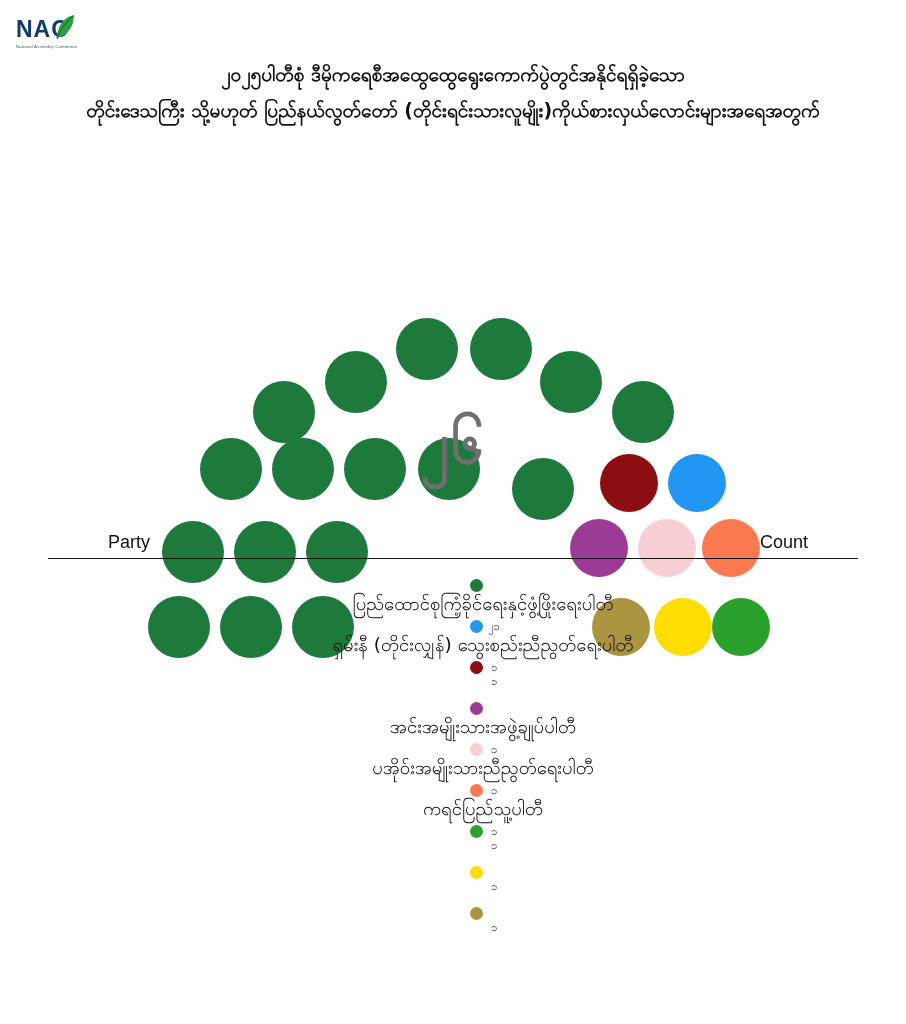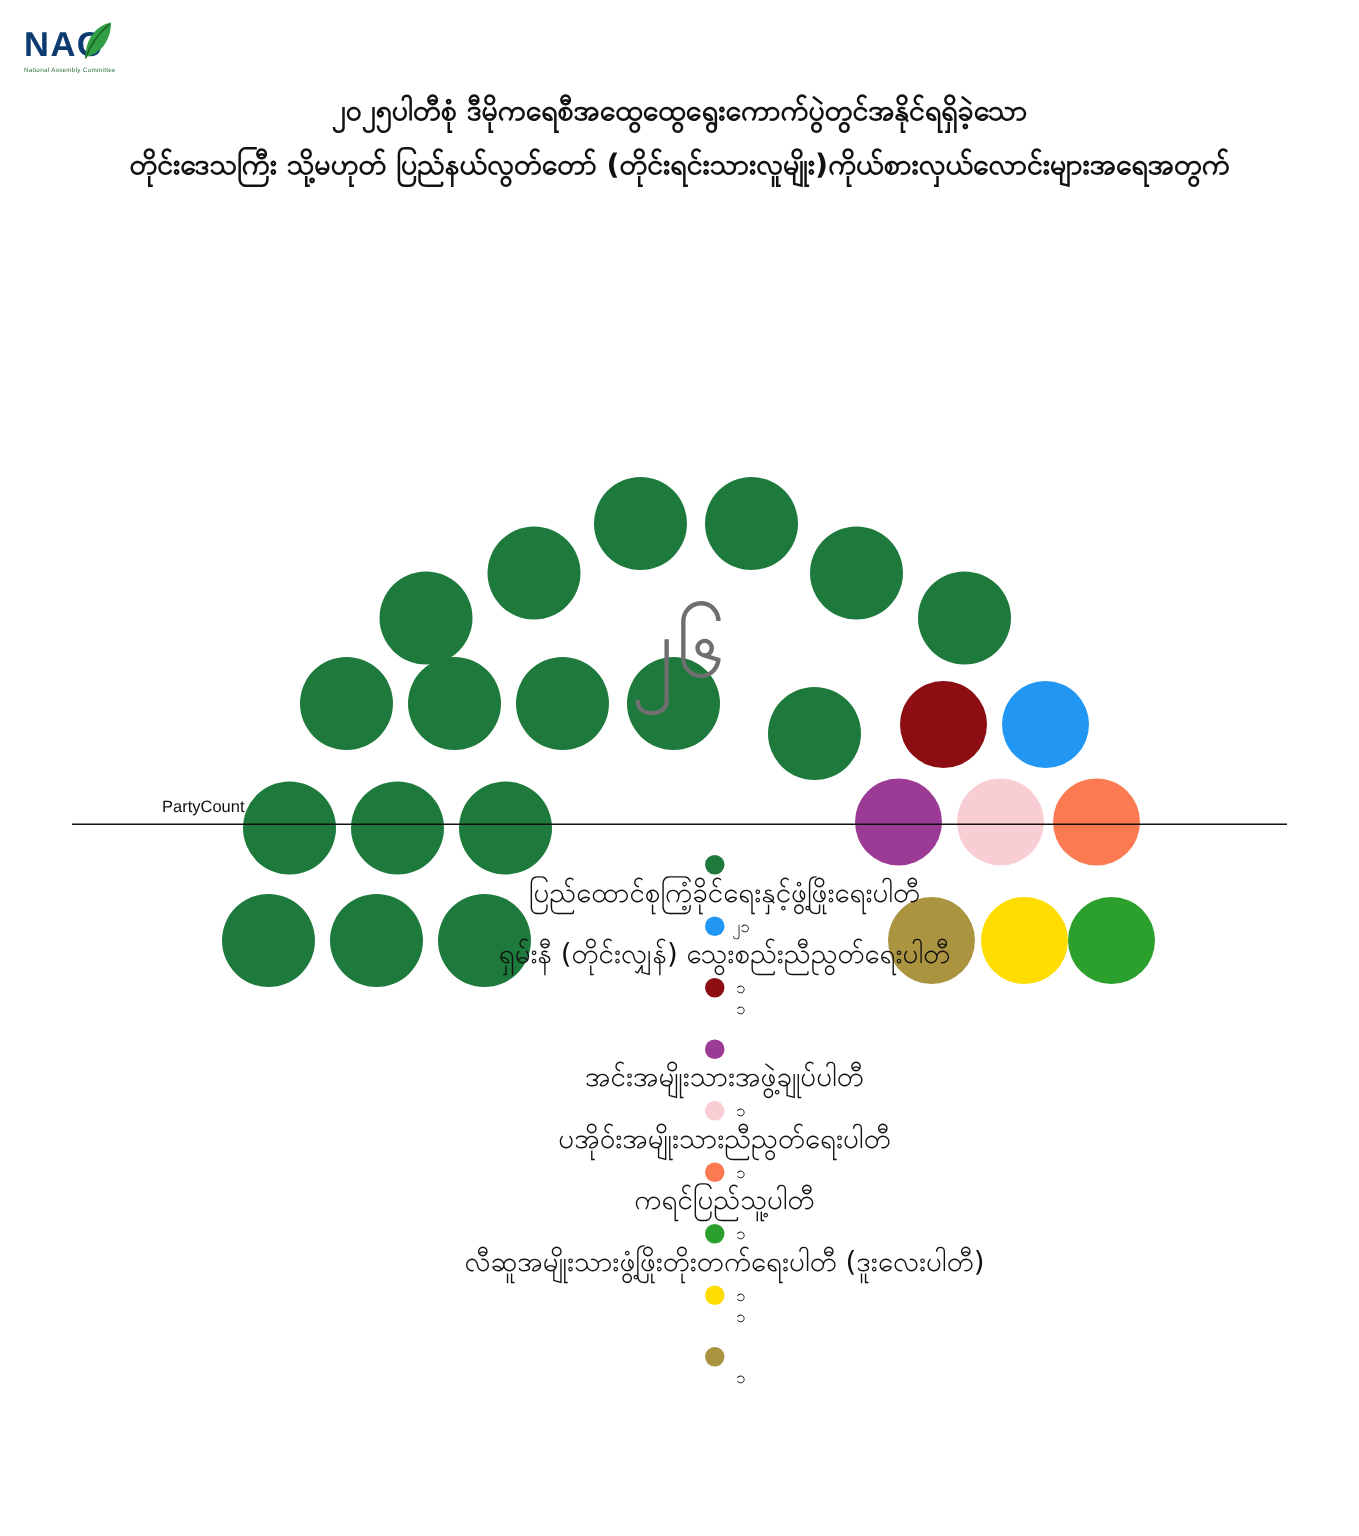--- a/index.html
+++ b/index.html
@@ -76,33 +76,34 @@
     border-radius: 50%;
     box-sizing: border-box;
   }
   .total-number {
     position: absolute;
     font-family: "DejaVu Sans", sans-serif;
     font-size: 58px;
     color: #6f6f6f;
     left: 50%;
     transform: translateX(-50%);
-    top: 248px;
+    top: 260px;
     letter-spacing: 2px;
+    font-weight: bold;
   }
 
   
   .table-wrap {
     margin: 6px 48px 0 48px;
     position: relative;
   }
   .table-head {
     display: flex;
-    justify-content: flex-start;
-    font-size: 11px;
+    justify-content: space-between;
+    font-size: 18px;
     color: #111;
     padding: 0 8px 5px 60px;
     font-family: "Liberation Sans", sans-serif;
   }
   .table-head .count-col {
     width: 90px;
     text-align: left;
   }
   .head-rule {
     border-top: 1px solid #111;
@@ -218,21 +219,20 @@
         <span class="party">ပအိုဝ်းအမျိုးသားညီညွတ်ရေးပါတီ</span>
         <span class="count">၁</span>
       </div>
       <div class="row">
         <span class="dot" style="background: rgb(251, 122, 82);"></span>
         <span class="party">ကရင်ပြည်သူ့ပါတီ</span>
         <span class="count">၁</span>
       </div>
       <div class="row">
         <span class="dot" style="background: rgb(44, 160, 44);"></span>
-        <span class="party">လီဆူအမျိုးသားဖွံ့ဖြိုးတိုးတက်ရေးပါတီ (ဒူးလေးပါတီ)</span>
         <span class="count">၁</span>
       </div>
       <div class="row">
         <span class="dot" style="background: rgb(255, 221, 0);"></span>
         <span class="count">၁</span>
       </div>
       <div class="row">
         <span class="dot" style="background: rgb(170, 148, 64);"></span>
         <span class="count">၁</span>
       </div>

